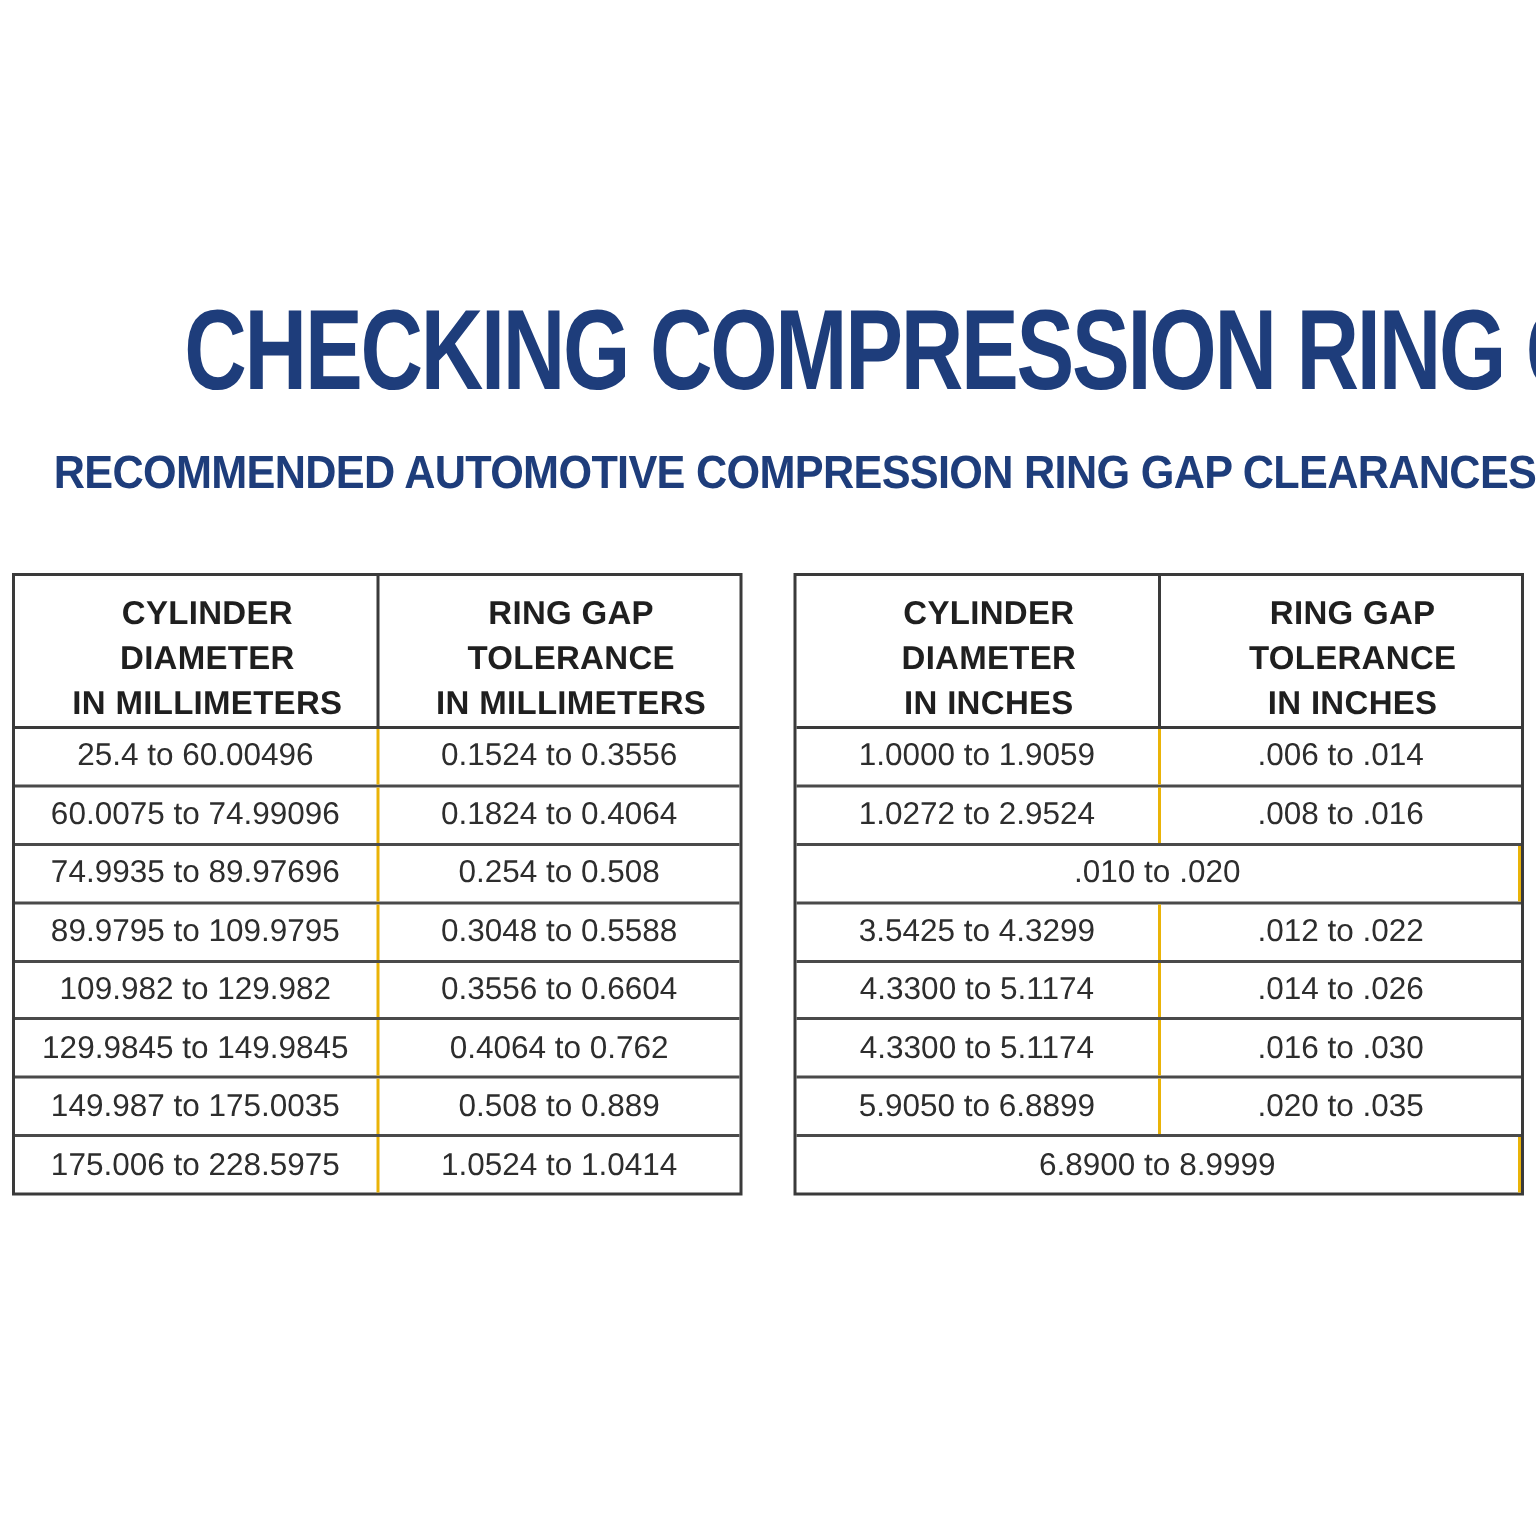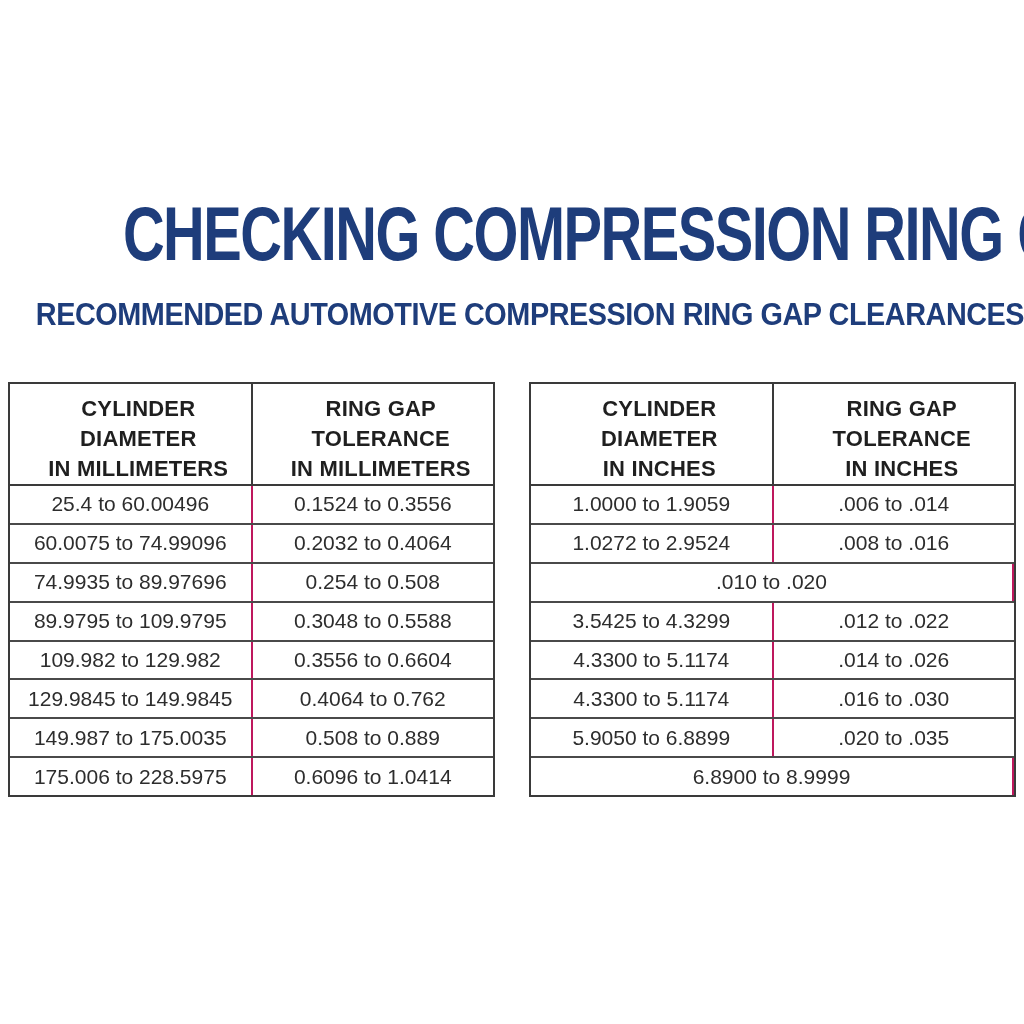--- a/index.html
+++ b/index.html
@@ -77,21 +77,21 @@
   }
   .tr:not(:last-child) { border-bottom: 2px solid #4a4a4a; }
   .td {
     flex: 1;
     display: flex;
     align-items: center;
     justify-content: center;
     font-size: 21px;
     color: #2d2d2d;
   }
-  .td:first-child { border-right: 2px solid #be185d; }
+  .td:first-child { border-right: 2px solid #eab308; }
 </style>
 </head>
 <body>
 
 <div class="page">
 
   <div class="page-title">CHECKING COMPRESSION RING GAPS</div>
 
   <div class="page-subtitle">RECOMMENDED AUTOMOTIVE COMPRESSION RING GAP CLEARANCES</div>
 
@@ -107,21 +107,21 @@
         <span>TOLERANCE</span>
         <span>IN MILLIMETERS</span>
       </div>
     </div>
     <div class="tr">
       <div class="td">25.4 to 60.00496</div>
       <div class="td">0.1524 to 0.3556</div>
     </div>
     <div class="tr">
       <div class="td">60.0075 to 74.99096</div>
-      <div class="td">0.2032 to 0.4064</div>
+      <div class="td">0.1824 to 0.4064</div>
     </div>
     <div class="tr">
       <div class="td">74.9935 to 89.97696</div>
       <div class="td">0.254 to 0.508</div>
     </div>
     <div class="tr">
       <div class="td">89.9795 to 109.9795</div>
       <div class="td">0.3048 to 0.5588</div>
     </div>
     <div class="tr">
@@ -131,21 +131,21 @@
     <div class="tr">
       <div class="td">129.9845 to 149.9845</div>
       <div class="td">0.4064 to 0.762</div>
     </div>
     <div class="tr">
       <div class="td">149.987 to 175.0035</div>
       <div class="td">0.508 to 0.889</div>
     </div>
     <div class="tr">
       <div class="td">175.006 to 228.5975</div>
-      <div class="td">0.6096 to 1.0414</div>
+      <div class="td">1.0524 to 1.0414</div>
     </div>
   </div>
 
   <div class="data-table inch">
     <div class="thead">
       <div class="th">
         <span>CYLINDER</span>
         <span>DIAMETER</span>
         <span>IN INCHES</span>
       </div>

